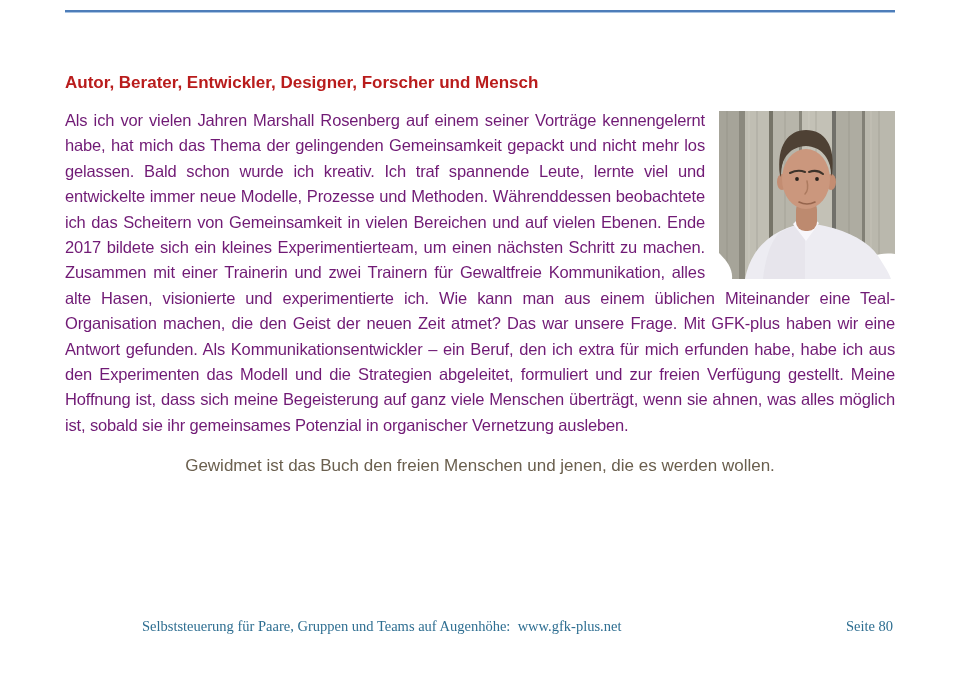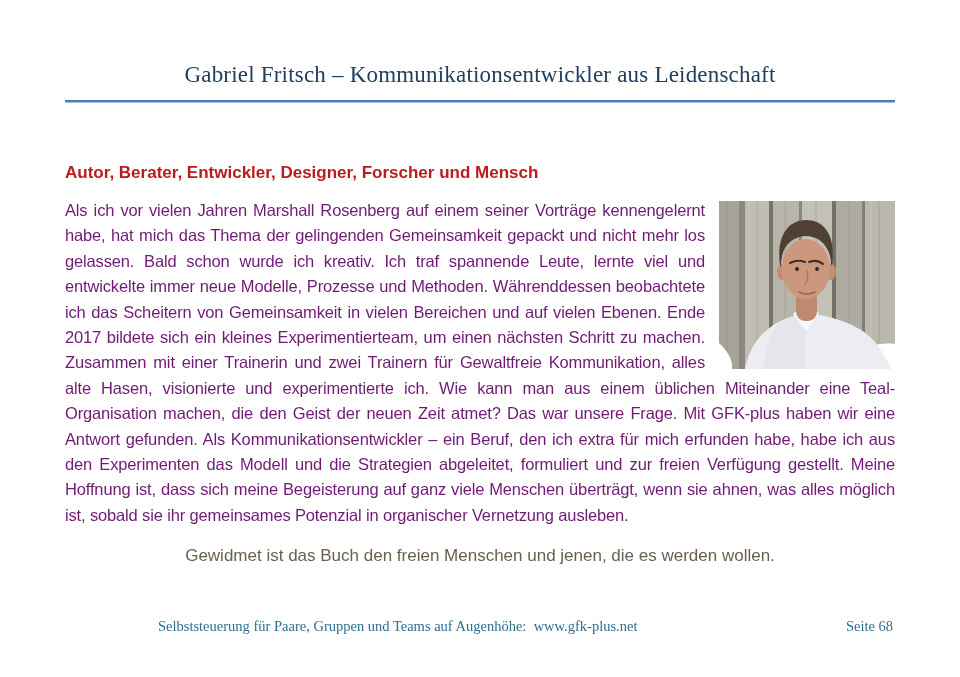--- a/index.html
+++ b/index.html
@@ -77,32 +77,31 @@
     position: absolute;
     left: 65px;
     right: 65px;
     top: 616px;
     height: 24px;
     font-family: "Liberation Serif", serif;
     font-size: 14.5px;
     line-height: 20px;
     color: #2e6e91;
   }
-  .footer-left { position: absolute; left: 93px; top: 0; white-space: nowrap; }
+  .footer-left { position: absolute; left: 77px; top: 0; white-space: nowrap; }
   .footer-left a { color: #2e6e91; text-decoration: none; cursor: pointer; }
   .footer-right { position: absolute; right: 2px; top: 0; }
 </style>
 </head>
 <body>
 
 <div class="page">
   <div class="content">
 
     <header>
-      <h1 class="doc-title">Gabriel Fritsch – Kommunikationsentwickler aus Leidenschaft</h1>
       <div class="title-rule"></div>
     </header>
 
     <main>
       <h2 class="subtitle">Autor, Berater, Entwickler, Designer, Forscher und Mensch</h2>
 
       <div class="body-block">
         <figure class="portrait">
           <svg width="176" height="168" viewBox="0 0 176 168" xmlns="http://www.w3.org/2000/svg">
 
@@ -164,15 +163,15 @@
         </figure>
         <p class="body-text">Als ich vor vielen Jahren Marshall Rosenberg auf einem seiner Vorträge kennengelernt habe, hat mich das Thema der gelingenden Gemeinsamkeit gepackt und nicht mehr los gelassen. Bald schon wurde ich kreativ. Ich traf spannende Leute, lernte viel und entwickelte immer neue Modelle, Prozesse und Methoden. Währenddessen beobachtete ich das Scheitern von Gemeinsamkeit in vielen Bereichen und auf vielen Ebenen. Ende 2017 bildete sich ein kleines Experimentierteam, um einen nächsten Schritt zu machen. Zusammen mit einer Trainerin und zwei Trainern für Gewaltfreie Kommunikation, alles alte Hasen, visionierte und experimentierte ich. Wie kann man aus einem üblichen Miteinander eine Teal-Organisation machen, die den Geist der neuen Zeit atmet? Das war unsere Frage. Mit GFK-plus haben wir eine Antwort gefunden. Als Kommunikationsentwickler – ein Beruf, den ich extra für mich erfunden habe, habe ich aus den Experimenten das Modell und die Strategien abgeleitet, formuliert und zur freien Verfügung gestellt. Meine Hoffnung ist, dass sich meine Begeisterung auf ganz viele Menschen überträgt, wenn sie ahnen, was alles möglich ist, sobald sie ihr gemeinsames Potenzial in organischer Vernetzung ausleben.</p>
       </div>
 
       <p class="dedication">Gewidmet ist das Buch den freien Menschen und jenen, die es werden wollen.</p>
     </main>
   </div>
 
   <footer class="footer">
     <span class="footer-left"><span>Selbststeuerung für Paare, Gruppen und Teams auf Augenhöhe:</span>&nbsp; <a>www.gfk-plus.net</a></span>
-    <span class="footer-right">Seite 68</span>
+    <span class="footer-right">Seite 80</span>
   </footer>
 </div>
 
 </body></html>

